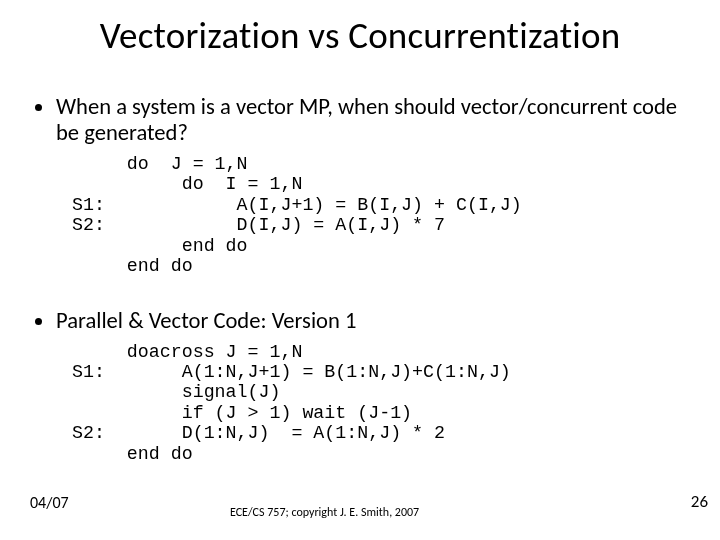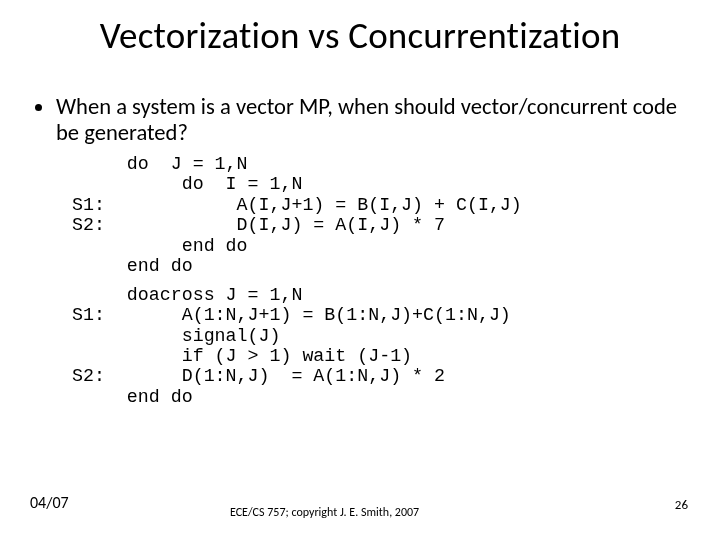--- a/index.html
+++ b/index.html
@@ -55,23 +55,23 @@
     position: absolute;
     left: 50%;
     transform: translateX(-50%);
     bottom: 20px;
     font-size: 12px;
     width: 260px;
     line-height: 1.15;
   }
   .footer-right {
     position: absolute;
-    right: 32px;
+    right: 12px;
     bottom: 28px;
-    font-size: 13px;
+    font-size: 17px;
   }
 </style>
 </head>
 <body>
 
 <div class="slide">
 
   <div class="title">Vectorization vs Concurrentization</div>
 
   <div class="body">
@@ -79,20 +79,23 @@
       <li>When a system is a vector MP, when should vector/concurrent code be generated?</li>
     </ul>
 
     <div class="codeblock">     do  J = 1,N
           do  I = 1,N
 S1:            A(I,J+1) = B(I,J) + C(I,J)
 S2:            D(I,J) = A(I,J) * 7
           end do
      end do</div>
 
+    <ul class="bullets">
+      <li>Parallel &amp; Vector Code:  Version 1</li>
+    </ul>
 
     <div class="codeblock">     doacross J = 1,N
 S1:       A(1:N,J+1) = B(1:N,J)+C(1:N,J)
           signal(J)
           if (J &gt; 1) wait (J-1)
 S2:       D(1:N,J)  = A(1:N,J) * 2
      end do</div>
   </div>
 
   <div class="footer-left">04/07</div>

